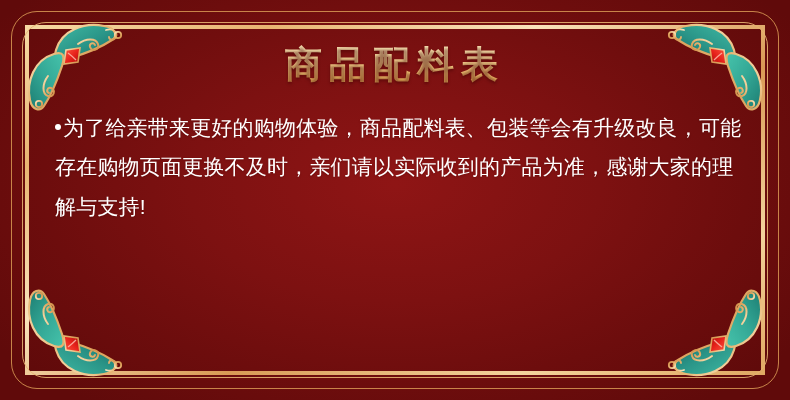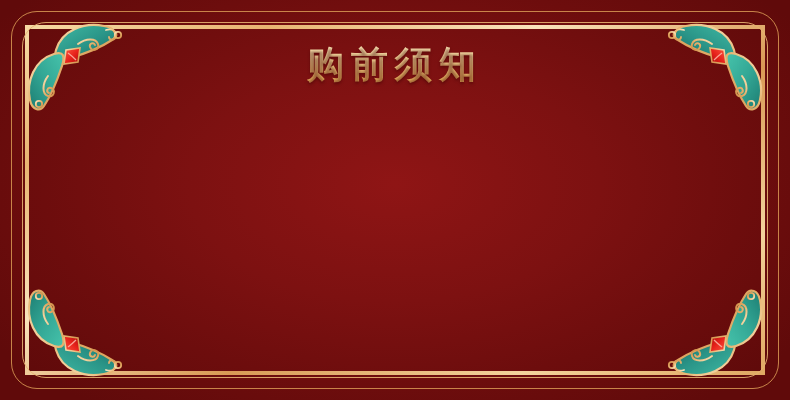--- a/index.html
+++ b/index.html
@@ -165,19 +165,22 @@
       <path d="M52 40 L66 38 L64 52 L50 54 Z" fill="url(#gemG)" stroke="url(#goldG)" stroke-width="1.6"></path>
       <path d="M54 43 C58 46 60 48 62 50" fill="none" stroke="#ffb9a8" stroke-width="1.3" opacity=".85"></path>
       <path d="M104 25 L126 25" stroke="url(#goldG)" stroke-width="2.4" fill="none" stroke-linecap="round"></path>
       <circle cx="104" cy="25" r="3.2" fill="none" stroke="url(#goldG)" stroke-width="1.8"></circle>
       <path d="M25 96 L25 104" stroke="url(#goldG)" stroke-width="2.4" fill="none" stroke-linecap="round"></path>
       <circle cx="25" cy="94" r="3.2" fill="none" stroke="url(#goldG)" stroke-width="1.8"></circle>
     </svg>
   </div>
 
   <div class="title-wrap">
-    <span class="title">购前须知</span>
+    <span class="title">商品配料表</span>
   </div>
 
   <div class="body">
+    <p class="para">
+      <span class="bullet"></span><span class="para-text">为了给亲带来更好的购物体验，商品配料表、包装等会有升级改良，可能存在购物页面更换不及时，亲们请以实际收到的产品为准，感谢大家的理解与支持!</span>
+    </p>
   </div>
 
 </div>
 
 </body></html>

